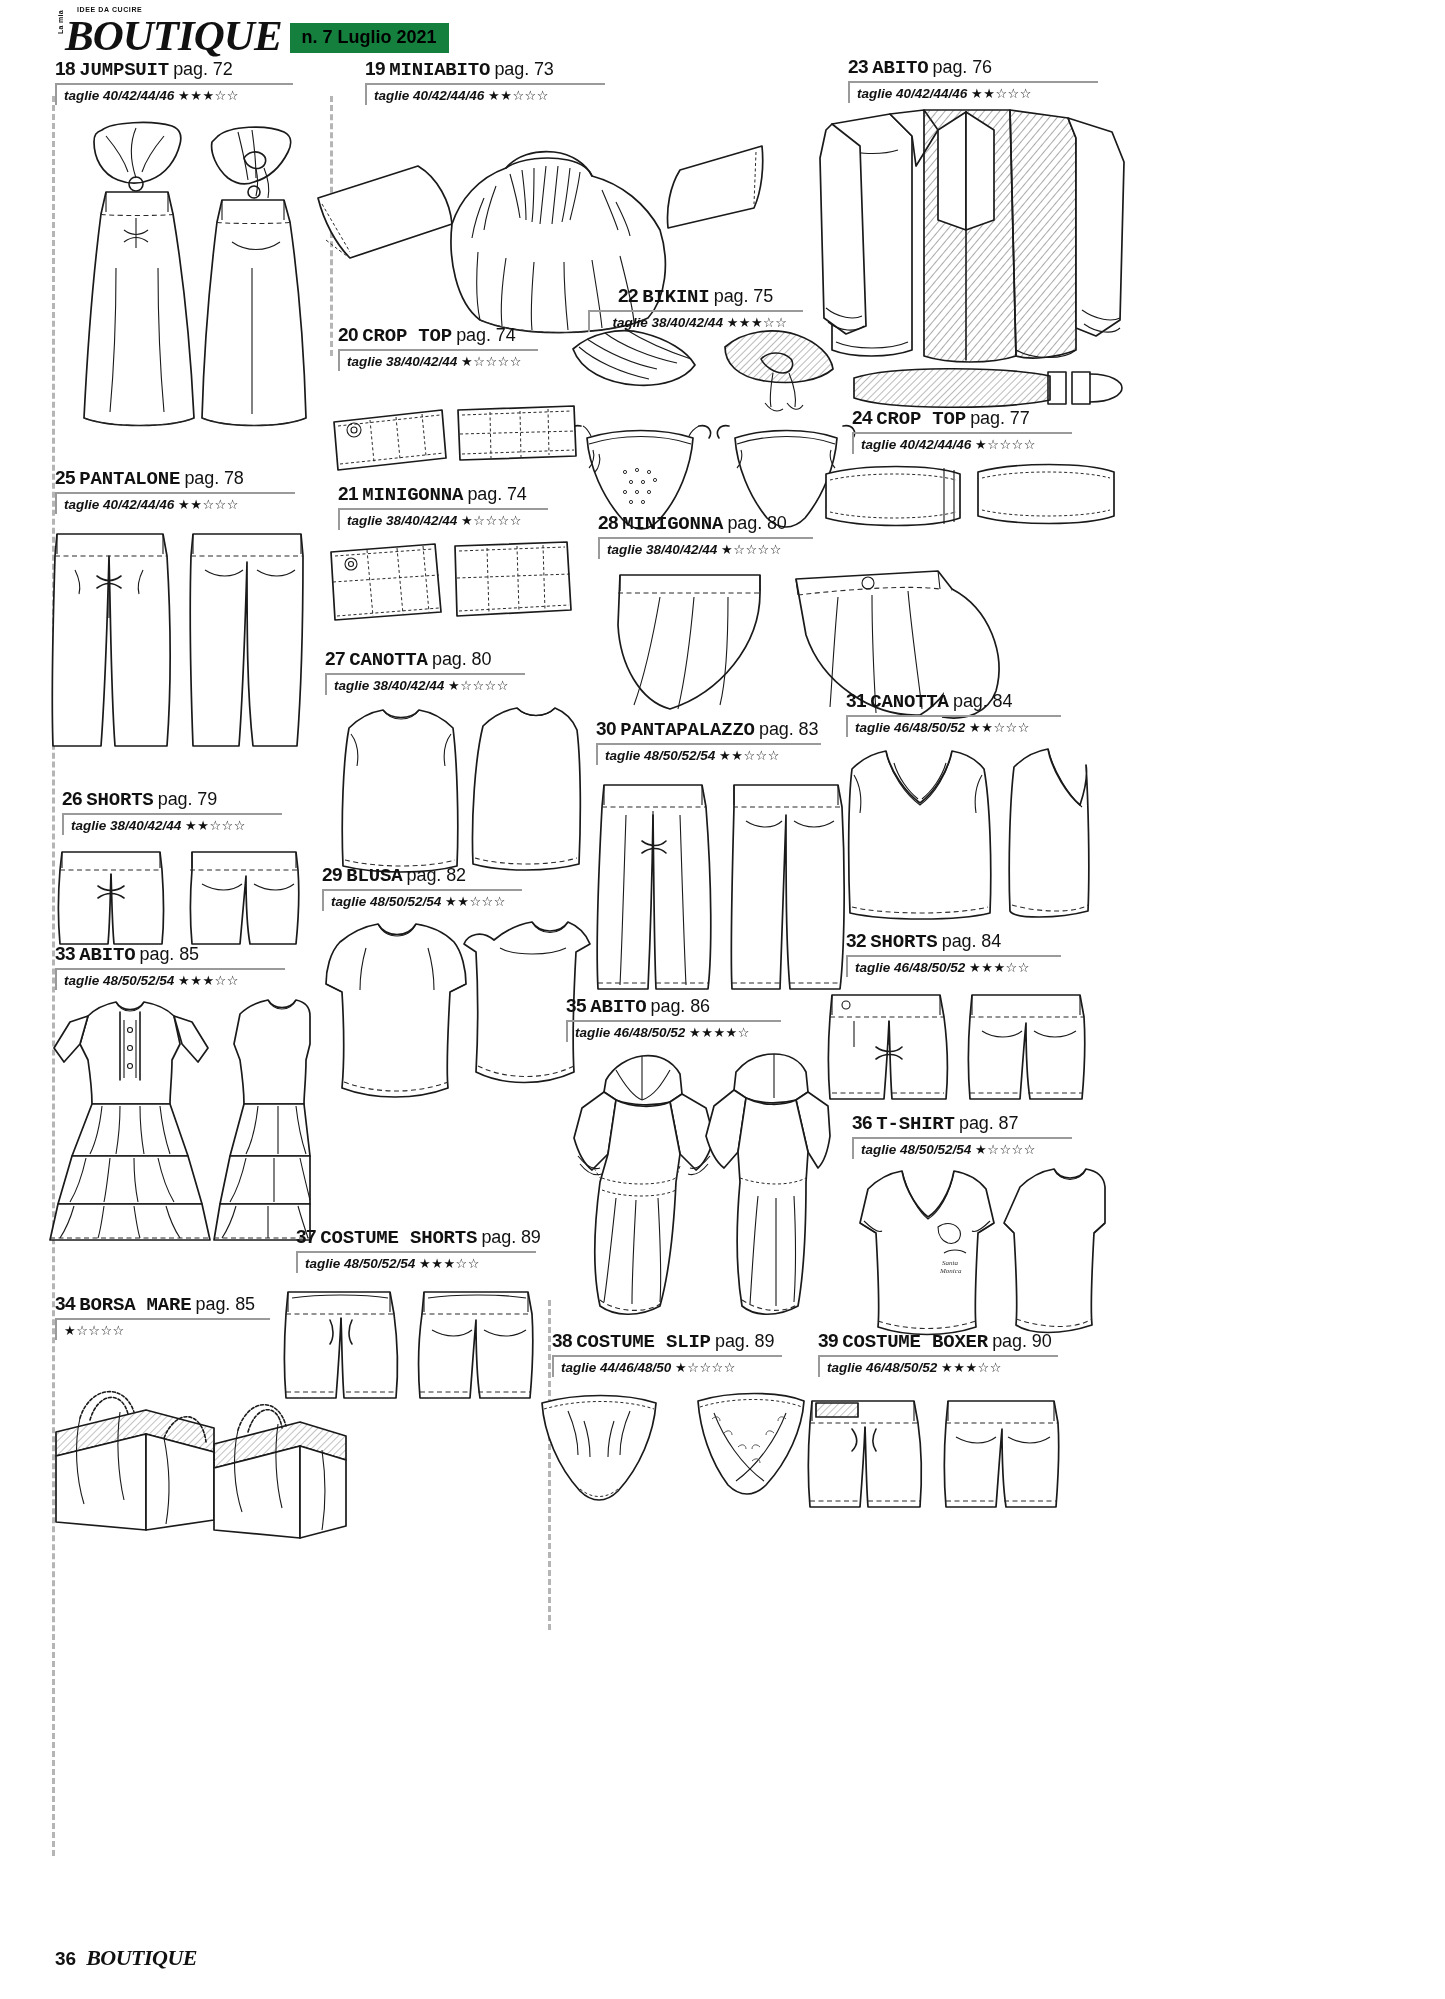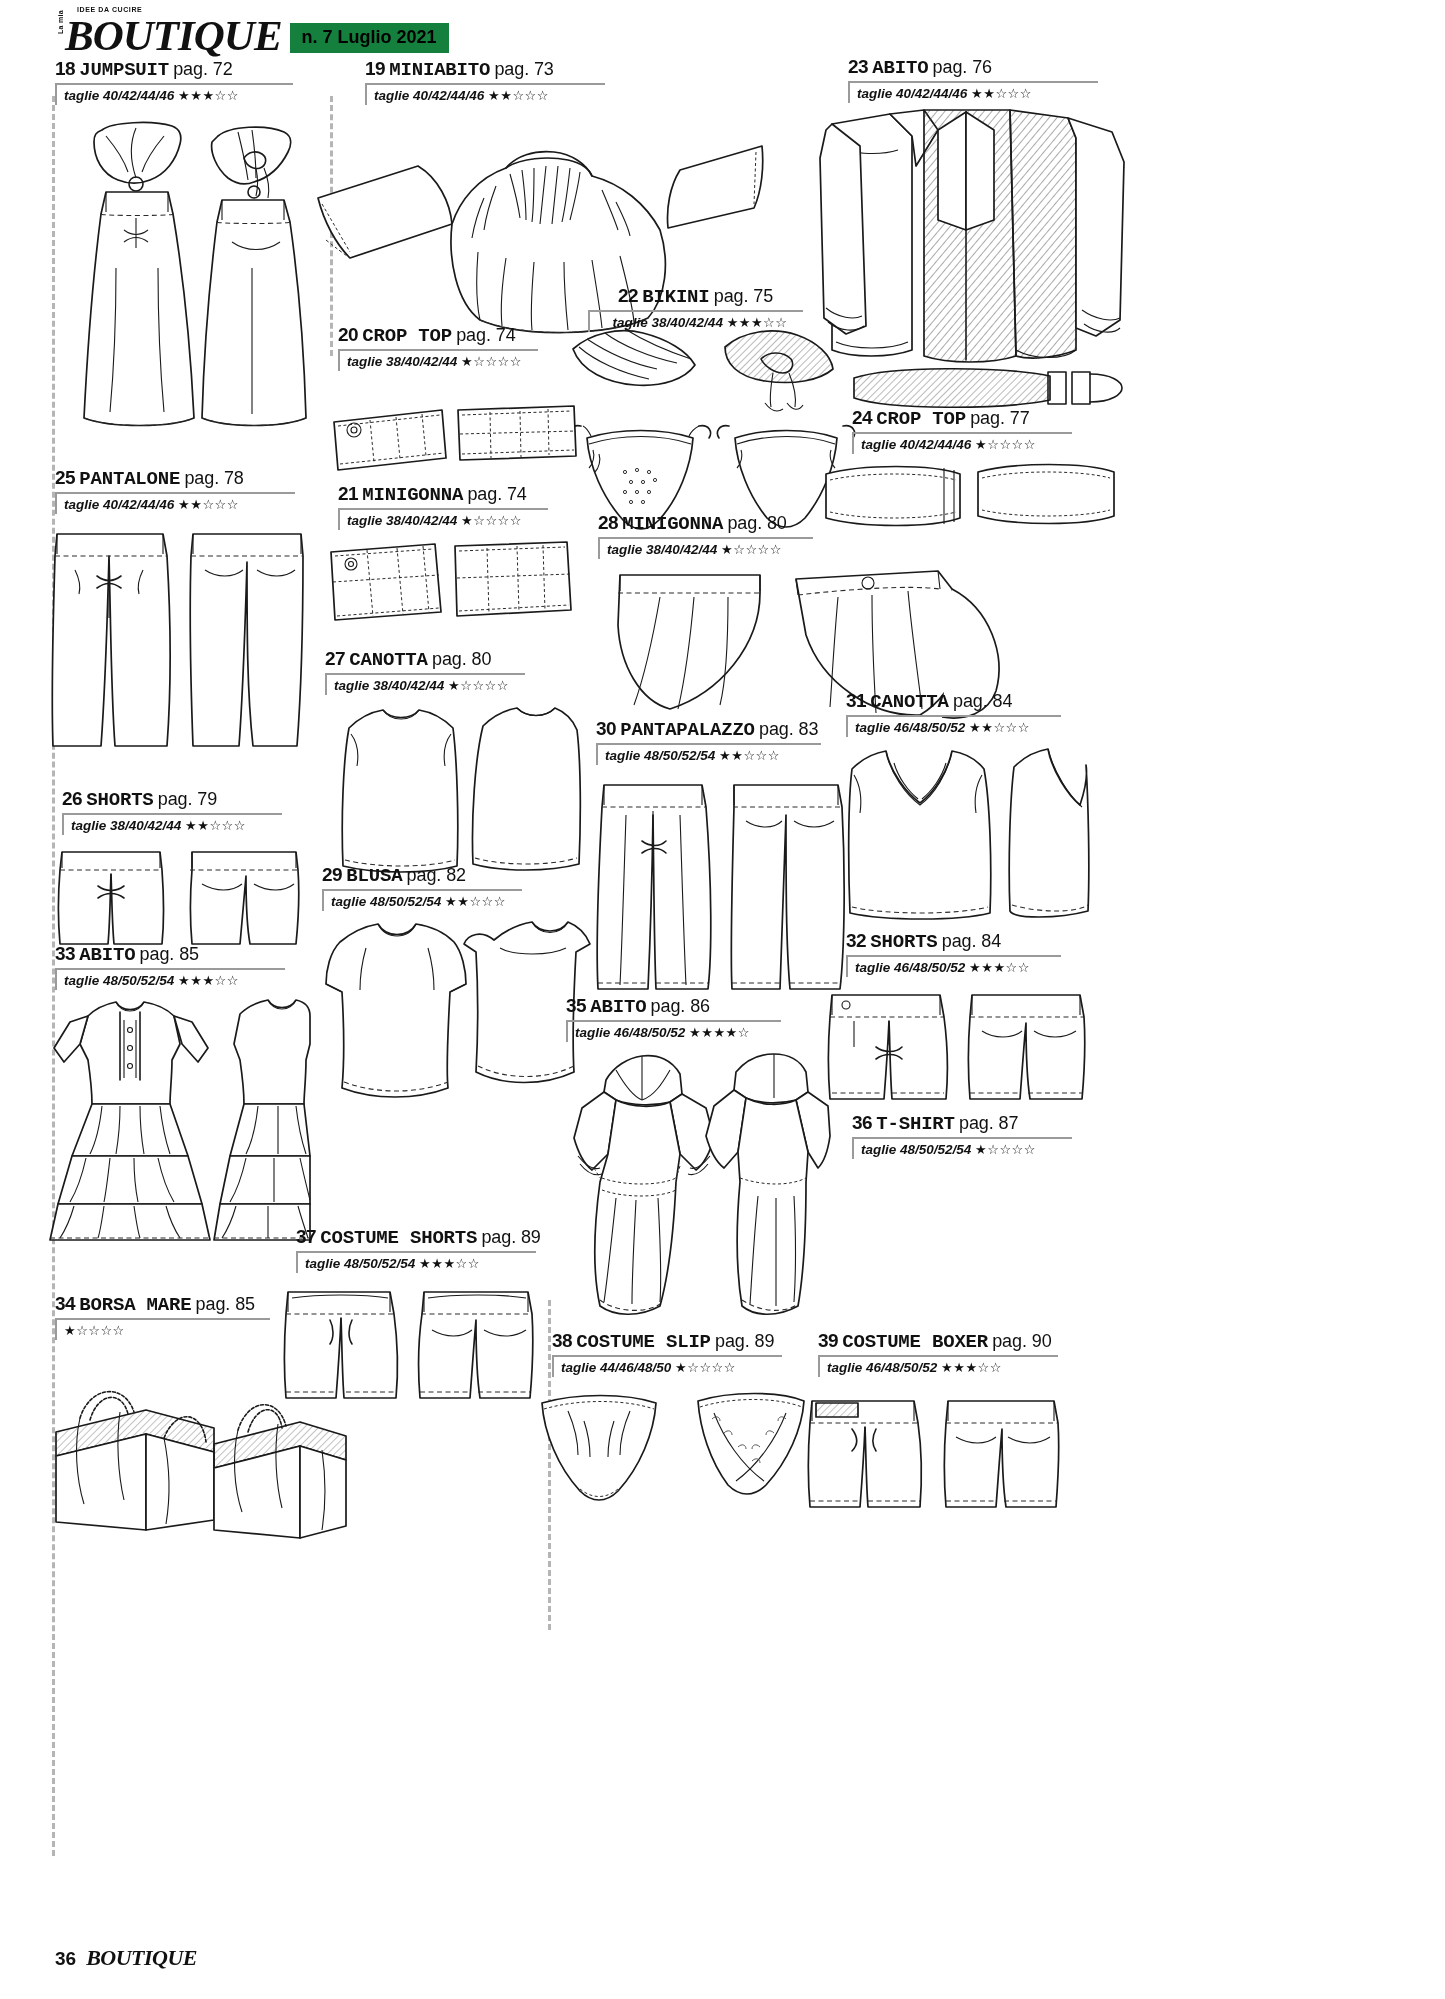--- a/index.html
+++ b/index.html
@@ -699,20 +699,40 @@
     <div class="item-title">
       <span class="num">36</span>
       <span class="name">T-SHIRT</span>
       <span class="pag">pag. 87</span>
     </div>
     <div class="rule"></div>
     <div class="sizes">
       <span>taglie 48/50/52/54</span>
       <span class="stars">★☆☆☆☆</span>
     </div>
+  </div>
+  <div class="art" style="left:820px; top:1165px;">
+    <svg width="285" height="180" viewBox="0 0 285 180">
+
+      <path class="ln-f" d="M48 24 C58 14,70 8,82 6 C86 28,100 46,108 52 C118 46,130 28,134 6 C146 8,158 14,166 24 L174 58 L158 68 C156 104,154 140,156 162 C126 172,88 172,58 162 C60 140,58 104,56 68 L40 58 Z"></path>
+      <path class="ln-t" d="M82 6 C88 30,100 48,108 54 C118 48,130 30,134 6"></path>
+      <path class="ln-t" d="M56 68 L40 58 M158 68 L174 58"></path>
+      <path class="ln-t" d="M44 56 C52 64,58 68,62 66 M170 56 C162 64,156 68,152 66"></path>
+      <path class="dash" d="M58 156 C88 166,126 166,156 156"></path>
+
+      <path class="ln-t" d="M118 62 C126 56,136 58,140 66 C142 74,136 80,128 78 C122 76,118 70,118 62 Z"></path>
+      <path class="ln-t" d="M124 88 C130 84,140 84,146 88"></path>
+      <text x="122" y="100" font-size="7" font-style="italic" fill="#333" font-family="Liberation Serif, serif">Santa</text>
+      <text x="120" y="108" font-size="7" font-style="italic" fill="#333" font-family="Liberation Serif, serif">Monica</text>
+
+      <path class="ln-f" d="M200 22 C210 12,222 6,234 4 C240 16,260 16,266 4 C278 6,284 12,285 22 L285 58 L274 68 C272 104,270 140,272 160 C242 170,210 170,196 160 C198 138,196 102,194 68 L184 58 Z"></path>
+      <path class="ln-t" d="M234 4 C240 18,260 18,266 4"></path>
+      <path class="ln-t" d="M194 68 L184 58 M274 68 L285 58"></path>
+      <path class="dash" d="M196 154 C226 164,256 164,272 154"></path>
+    </svg>
   </div>
 
   <div class="item" style="left:296px; top:1226px; width:240px;">
     <div class="item-title">
       <span class="num">37</span>
       <span class="name">COSTUME SHORTS</span>
       <span class="pag">pag. 89</span>
     </div>
     <div class="rule"></div>
     <div class="sizes">

